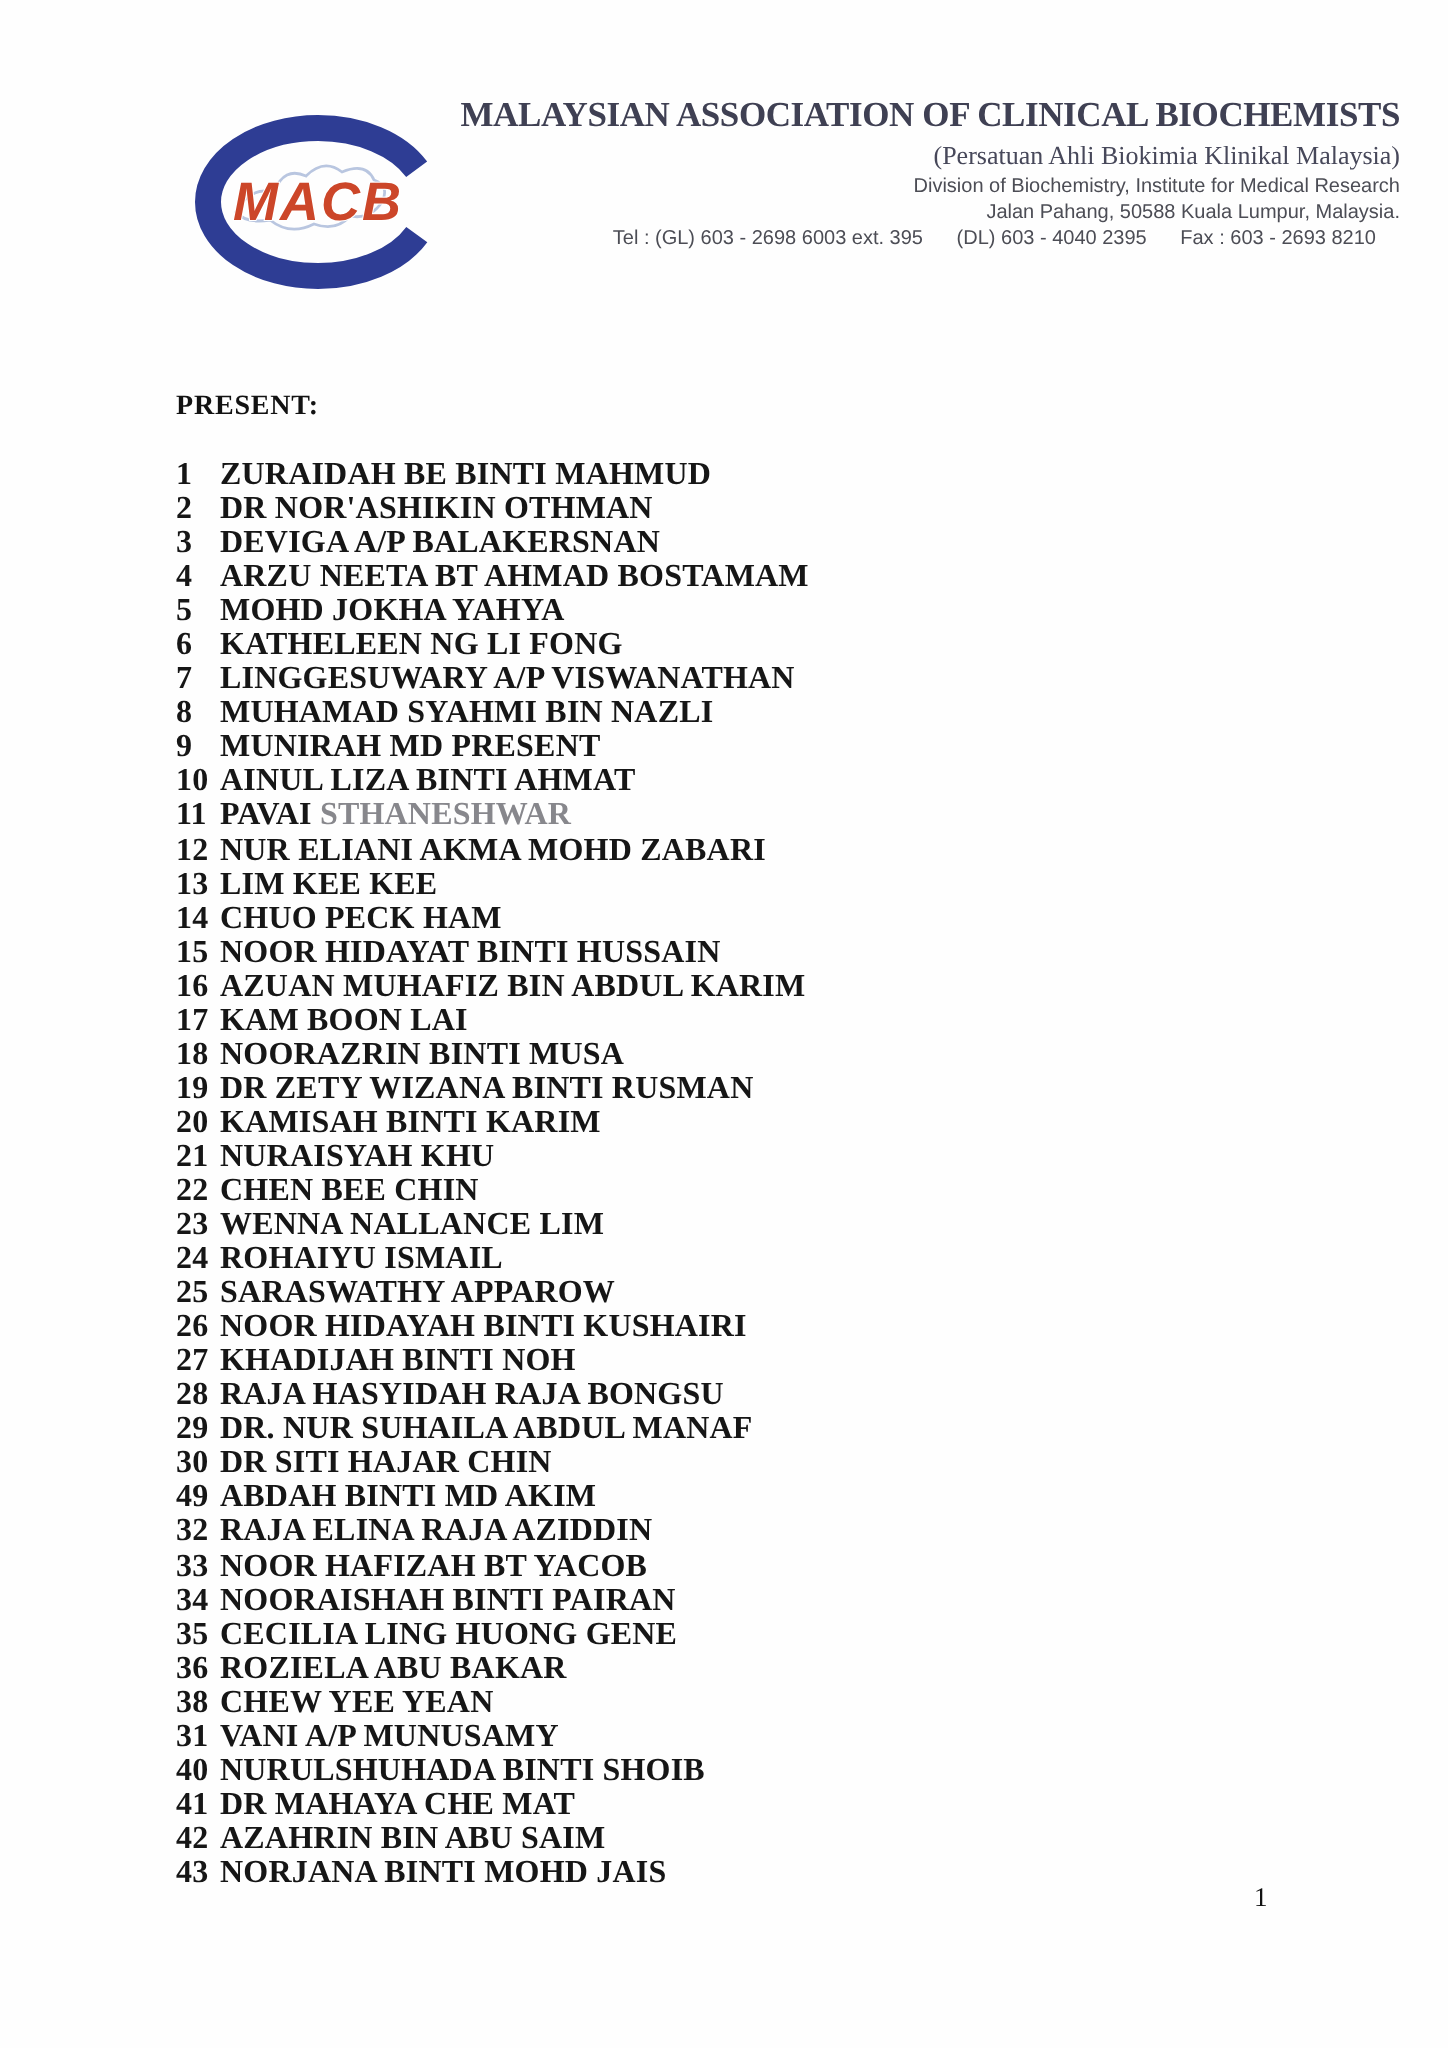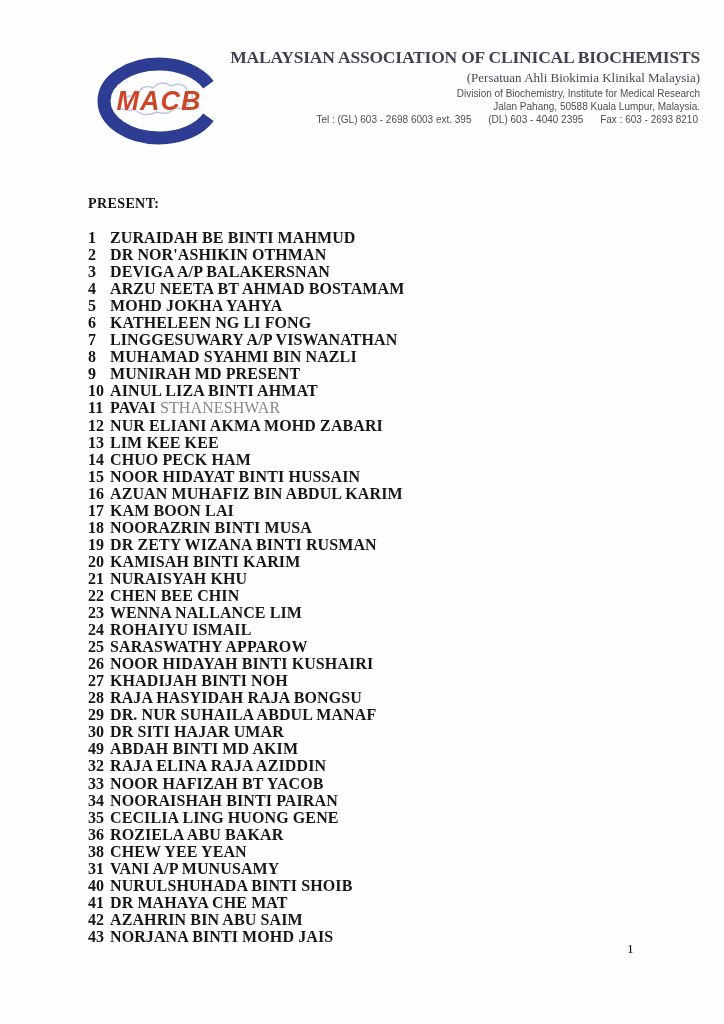--- a/index.html
+++ b/index.html
@@ -55,21 +55,21 @@
     white-space: nowrap;
   }
   .letterhead-small {
     font-family: "Liberation Sans", sans-serif;
     font-size: 10px;
     color: #4c4d55;
     margin-top: 2px;
     white-space: nowrap;
   }
   .contact-line span { margin-right: 14px; }
-  .contact-line span:last-child { margin-right: 2px; }
+  .contact-line span:last-child { margin-right: 12px; }
 
   
   .minutes-title {
     position: absolute;
     left: 88px;
     top: 146px;
     width: 570px;
     font-size: 13.8px;
     line-height: 19.5px;
     color: #121212;
@@ -106,21 +106,21 @@
     white-space: nowrap;
     letter-spacing: 0.1px;
   }
   .attendee-row .num {
     display: inline-block;
     width: 22px;
     font-weight: bold;
   }
   .attendee-row .name-light {
     color: #87878c;
-    font-weight: normal;
+    font-weight: bold;
   }
 
   .page-number {
     position: absolute;
     left: 627px;
     top: 941px;
     font-size: 13.5px;
     color: #121212;
   }
 </style>
@@ -177,21 +177,21 @@
       <li class="attendee-row"><span class="num">20</span><span>KAMISAH BINTI KARIM</span></li>
       <li class="attendee-row"><span class="num">21</span><span>NURAISYAH KHU</span></li>
       <li class="attendee-row"><span class="num">22</span><span>CHEN BEE CHIN</span></li>
       <li class="attendee-row"><span class="num">23</span><span>WENNA NALLANCE LIM</span></li>
       <li class="attendee-row"><span class="num">24</span><span>ROHAIYU ISMAIL</span></li>
       <li class="attendee-row"><span class="num">25</span><span>SARASWATHY APPAROW</span></li>
       <li class="attendee-row"><span class="num">26</span><span>NOOR HIDAYAH BINTI KUSHAIRI</span></li>
       <li class="attendee-row"><span class="num">27</span><span>KHADIJAH BINTI NOH</span></li>
       <li class="attendee-row"><span class="num">28</span><span>RAJA HASYIDAH RAJA BONGSU</span></li>
       <li class="attendee-row"><span class="num">29</span><span>DR. NUR SUHAILA ABDUL MANAF</span></li>
-      <li class="attendee-row"><span class="num">30</span><span>DR SITI HAJAR UMAR</span></li>
+      <li class="attendee-row"><span class="num">30</span><span>DR SITI HAJAR CHIN</span></li>
       <li class="attendee-row"><span class="num">49</span><span>ABDAH BINTI MD AKIM</span></li>
       <li class="attendee-row"><span class="num">32</span><span>RAJA ELINA RAJA AZIDDIN</span></li>
       <li class="attendee-row"><span class="num">33</span><span>NOOR HAFIZAH BT YACOB</span></li>
       <li class="attendee-row"><span class="num">34</span><span>NOORAISHAH BINTI PAIRAN</span></li>
       <li class="attendee-row"><span class="num">35</span><span>CECILIA LING HUONG GENE</span></li>
       <li class="attendee-row"><span class="num">36</span><span>ROZIELA ABU BAKAR</span></li>
       <li class="attendee-row"><span class="num">38</span><span>CHEW YEE YEAN</span></li>
       <li class="attendee-row"><span class="num">31</span><span>VANI A/P MUNUSAMY</span></li>
       <li class="attendee-row"><span class="num">40</span><span>NURULSHUHADA BINTI SHOIB</span></li>
       <li class="attendee-row"><span class="num">41</span><span>DR MAHAYA CHE MAT</span></li>

